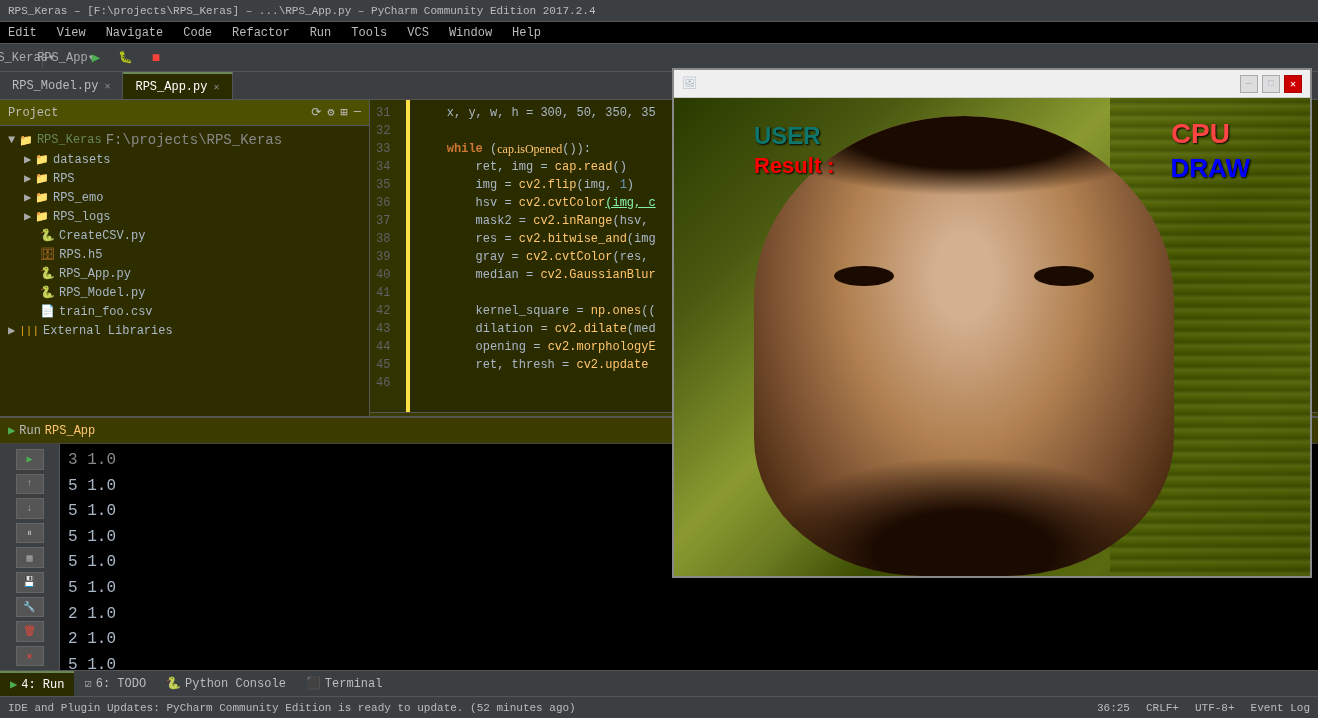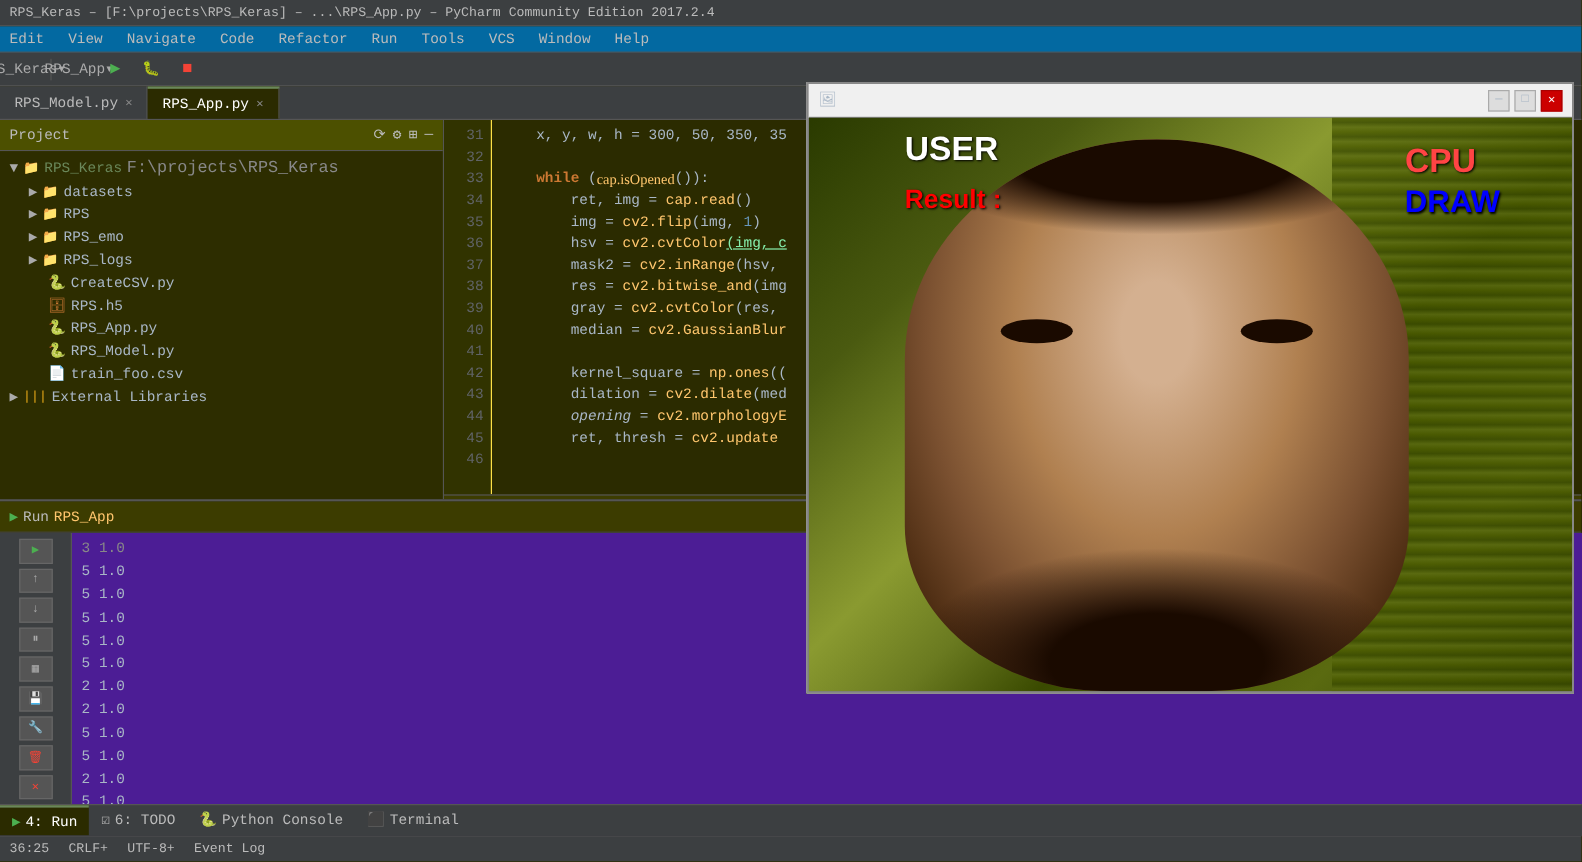--- a/index.html
+++ b/index.html
@@ -22,21 +22,21 @@
       align-items: center;
       padding: 0 8px;
       font-size: 11px;
       color: #bbbbbb;
       border-bottom: 1px solid #555;
     }
 
     
     #menu-bar {
       height: 22px;
-      background: #0369a1;
+      background: #000000;
       display: flex;
       align-items: center;
       padding: 0 4px;
       font-size: 12px;
       color: #bbbbbb;
       gap: 12px;
       border-bottom: 1px solid #555;
     }
     .menu-item {
       cursor: pointer;
@@ -144,25 +144,24 @@
     #code-content {
       flex: 1;
       overflow: hidden;
       display: flex;
     }
 
     #line-numbers {
       width: 40px;
       background: #313300;
       color: #606366;
-      text-align: right;
       padding: 4px 6px;
       font-size: 12px;
       line-height: 1.5;
-      border-right: 1px solid #fde047;
+      border-right: 4px solid #fde047;
       flex-shrink: 0;
     }
 
     #code-text {
       flex: 1;
       padding: 4px 8px;
       font-size: 12px;
       line-height: 1.5;
       color: #a9b7c6;
       overflow: hidden;
@@ -251,25 +250,25 @@
       align-items: center;
       justify-content: center;
       font-size: 10px;
       color: #aaa;
       margin: 1px auto;
     }
 
     #run-output {
       flex: 1;
       padding: 4px 8px;
-      font-size: 12px;
+      font-size: 16px;
       line-height: 1.6;
       color: #a9b7c6;
       overflow-y: auto;
-      background: #4c1d95;
+      background: #000000;
     }
 
     
     #frame-window {
       position: absolute;
       top: 68px;
       left: 672px;
       width: 640px;
       height: 510px;
       background: #fff;
@@ -341,25 +340,25 @@
         #3a4a00 4px,
         #5a6a10 8px,
         #4a5a00 12px
       );
       opacity: 0.8;
     }
 
     
     .frame-text-user {
       position: absolute;
-      top: 10px;
+      top: 24px;
       left: 80px;
-      font-size: 28px;
+      font-size: 24px;
       font-weight: bold;
-      color: #ffffff;
+      color: #0f766e;
       text-shadow: 1px 1px 2px #000;
       font-family: Arial, sans-serif;
     }
     .frame-text-cpu {
       position: absolute;
       top: 20px;
       right: 80px;
       font-size: 28px;
       font-weight: bold;
       color: #ff4444;
@@ -608,21 +607,21 @@
           <span style="color:#a9b7c6;">        median = </span><span style="color:#ffc66d;">cv2.GaussianBlur</span>
         </div>
         <div class="code-line">&nbsp;</div>
         <div class="code-line">
           <span style="color:#a9b7c6;">        kernel_square = </span><span style="color:#ffc66d;">np.ones</span><span style="color:#a9b7c6;">((</span>
         </div>
         <div class="code-line">
           <span style="color:#a9b7c6;">        dilation = </span><span style="color:#ffc66d;">cv2.dilate</span><span style="color:#a9b7c6;">(med</span>
         </div>
         <div class="code-line">
-          <span style="color:#a9b7c6;font-style:italic;">        opening = </span><span style="color:#ffc66d;">cv2.morphologyE</span>
+          <span style="color:#a9b7c6;">        opening = </span><span style="color:#ffc66d;">cv2.morphologyE</span>
         </div>
         <div class="code-line">
           <span style="color:#a9b7c6;">        ret, thresh = </span><span style="color:#ffc66d;">cv2.update</span>
         </div>
         <div class="code-line">&nbsp;</div>
       </div>
     </div>
     <div id="breadcrumb-bar">
       <span>main()  ›  while (cap.isOp...</span>
       <span id="cursor-blink"></span>
@@ -712,19 +711,20 @@
     </div>
 
     <div class="frame-text-user">USER</div>
     <div class="frame-text-cpu">CPU</div>
     <div class="frame-text-result">Result :</div>
     <div class="frame-text-draw">DRAW</div>
   </div>
 </div>
 
 <div id="status-bar">
+  <span id="status-left">IDE and Plugin Updates: PyCharm Community Edition is ready to update. (52 minutes ago)</span>
   <div id="status-right">
     <span>36:25</span>
     <span>CRLF+</span>
     <span>UTF-8+</span>
     <span>Event Log</span>
   </div>
 </div>
 
 </body></html>

